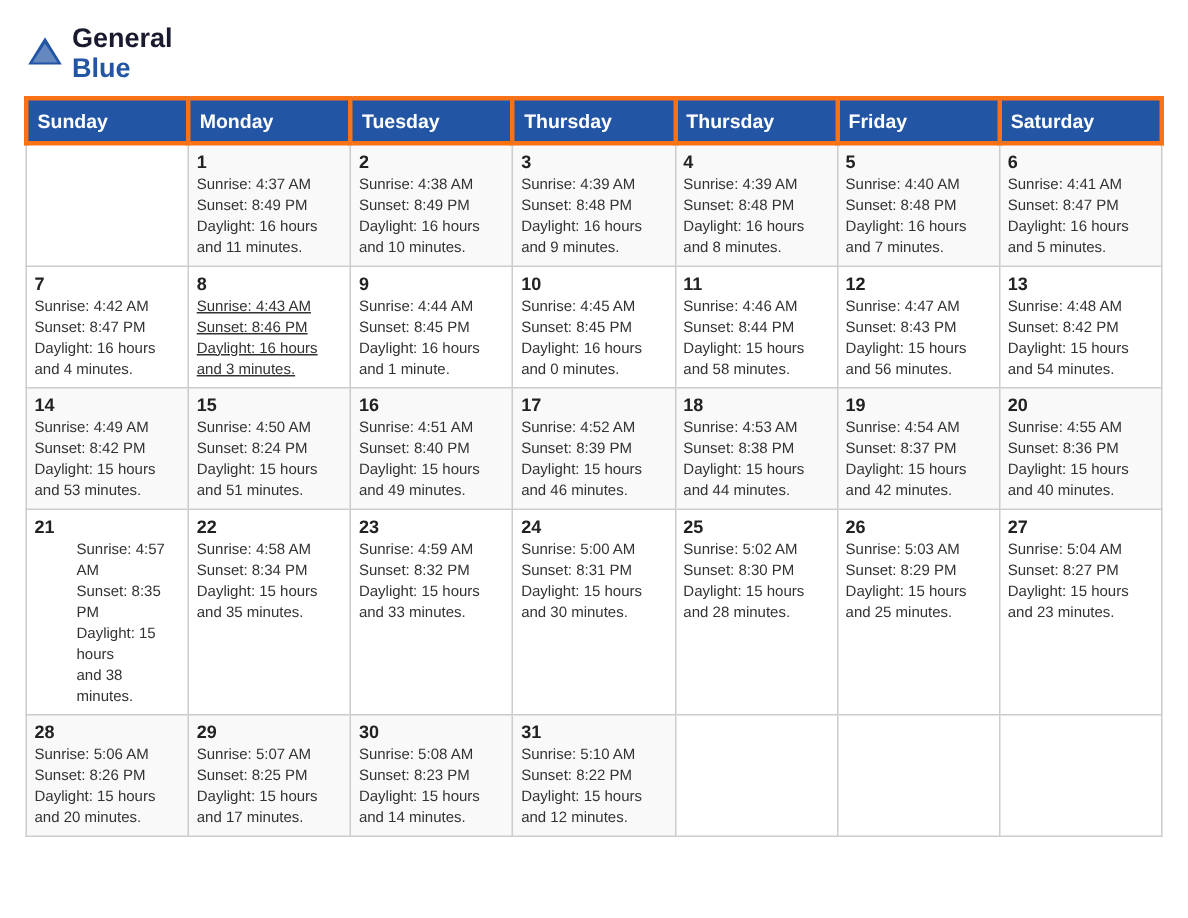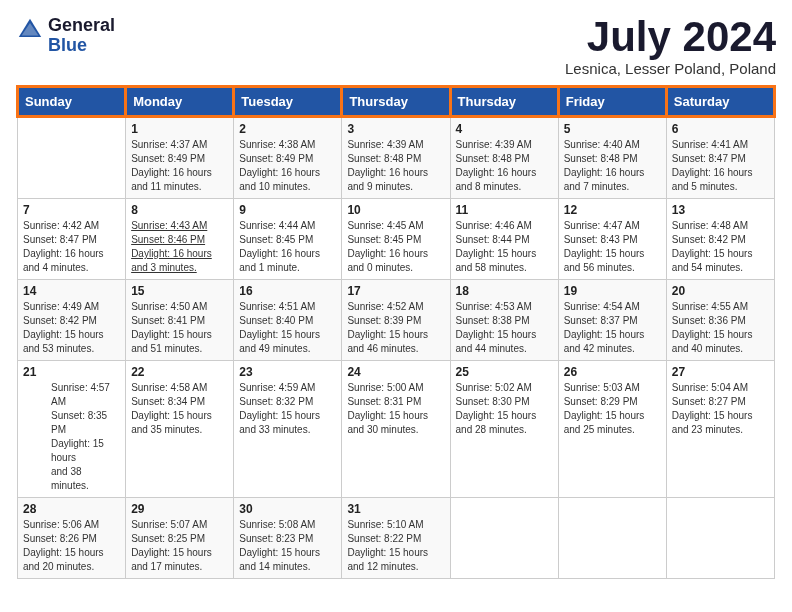--- a/index.html
+++ b/index.html
@@ -11,21 +11,21 @@
       padding: 16px;
     }
     .header {
       display: flex;
       justify-content: space-between;
       align-items: flex-start;
       margin-bottom: 8px;
     }
     .logo {
       display: flex;
-      align-items: flex-start;
+      align-items: center;
       gap: 4px;
     }
     .logo-text {
       display: flex;
       flex-direction: column;
       line-height: 1.1;
     }
     .logo-general {
       font-size: 18px;
       font-weight: bold;
@@ -104,24 +104,20 @@
   <div class="logo">
     <svg class="logo-icon" viewBox="0 0 40 40">
       <polygon points="20,4 36,30 4,30" fill="#2255a4"></polygon>
       <polygon points="20,10 32,28 8,28" fill="#fff" opacity="0.3"></polygon>
     </svg>
     <div class="logo-text">
       <span class="logo-general">General</span>
       <span class="logo-blue">Blue</span>
     </div>
   </div>
-  <div class="title-block">
-    <div class="month-title">July 2024</div>
-    <div class="location">Lesnica, Lesser Poland, Poland</div>
-  </div>
 </div>
 
 <table>
   <thead>
     <tr>
     <th>Sunday</th>
         <th>Monday</th>
         <th>Tuesday</th>
         <th>Thursday</th>
         <th>Thursday</th>
@@ -230,21 +226,21 @@
         <td>
           <span class="day-num">14</span>
           <div class="day-info" style="white-space: pre-line;">Sunrise: 4:49 AM
 Sunset: 8:42 PM
 Daylight: 15 hours
 and 53 minutes.</div>
         </td>
         <td>
           <span class="day-num">15</span>
           <div class="day-info" style="white-space: pre-line;">Sunrise: 4:50 AM
-Sunset: 8:41 PM
+Sunset: 8:24 PM
 Daylight: 15 hours
 and 51 minutes.</div>
         </td>
         <td>
           <span class="day-num">16</span>
           <div class="day-info" style="white-space: pre-line;">Sunrise: 4:51 AM
 Sunset: 8:40 PM
 Daylight: 15 hours
 and 49 minutes.</div>
         </td>

